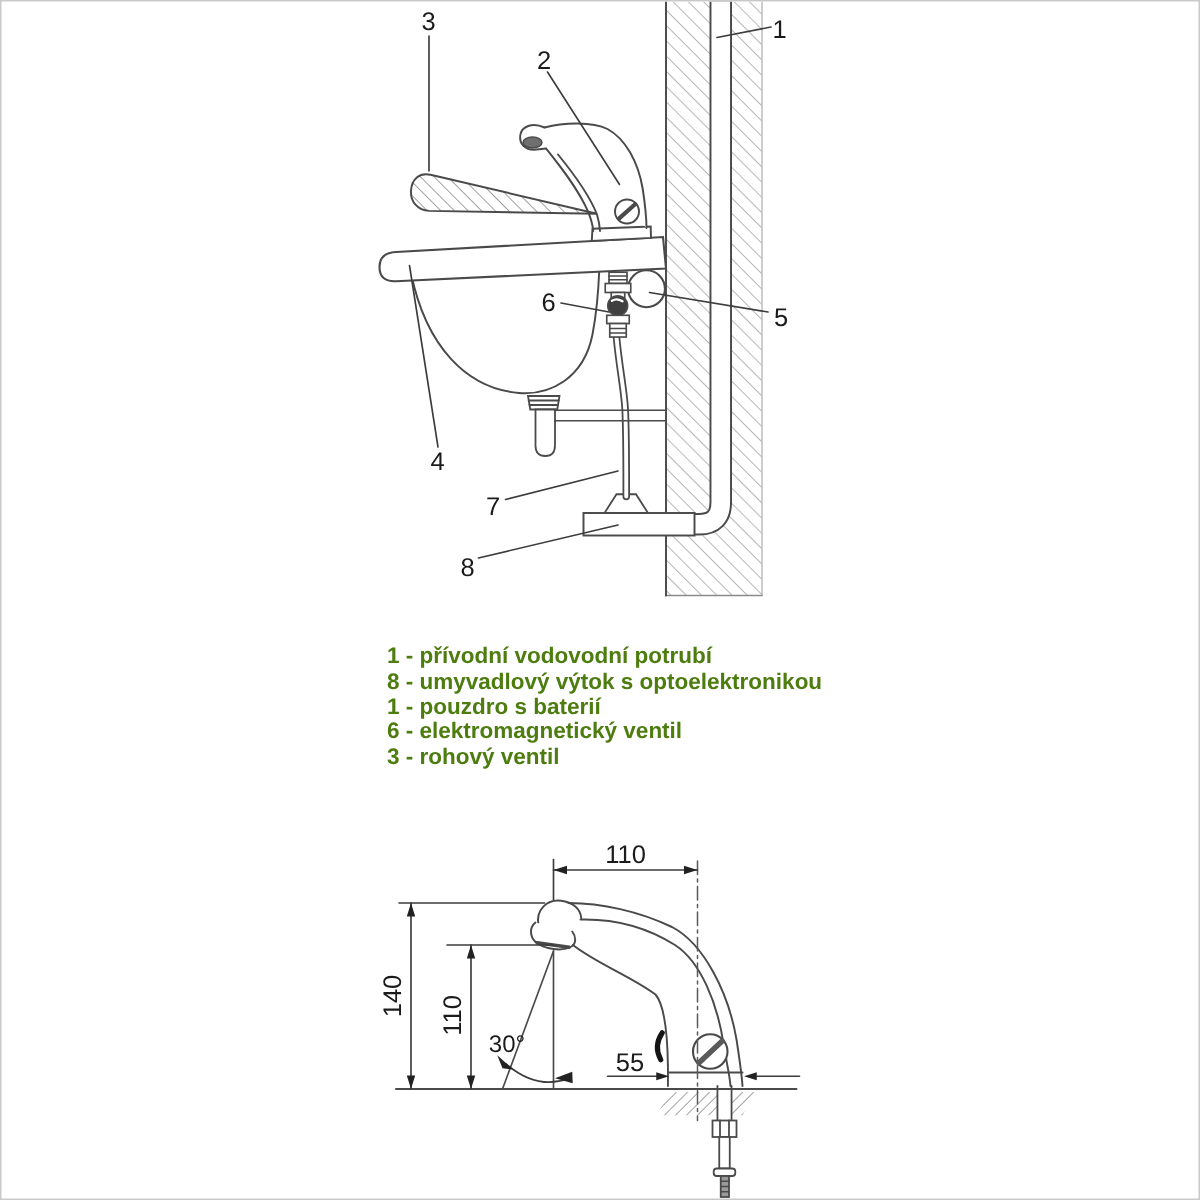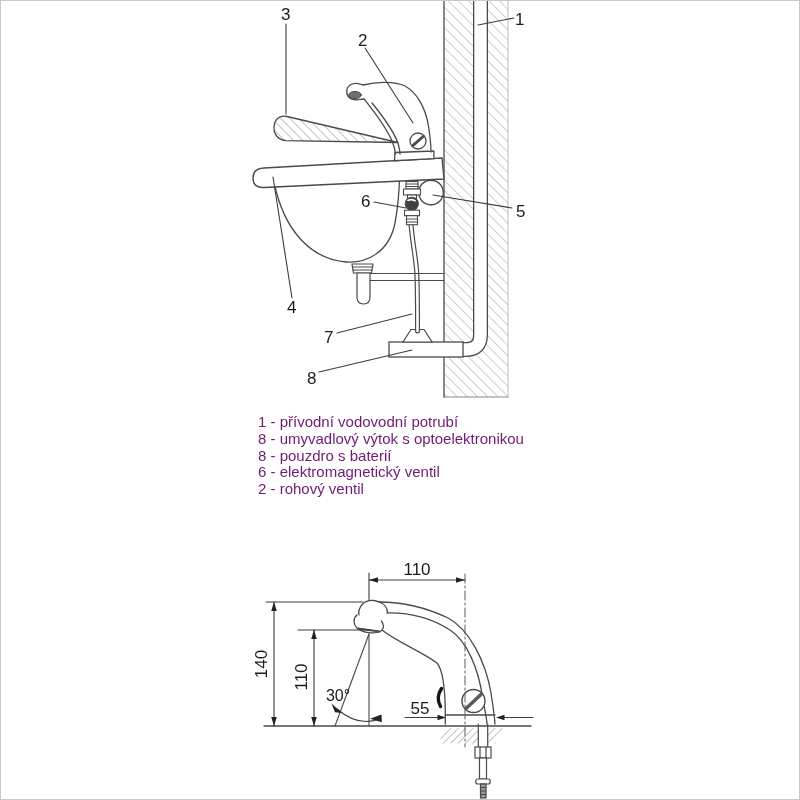--- a/index.html
+++ b/index.html
@@ -7,22 +7,22 @@
     position:relative;width:798px;height:798px;border:1px solid #c9c9c9;
     background:#fff;overflow:hidden;
     font-family:"Liberation Sans",sans-serif;
   }
   svg{position:absolute;left:0;top:0;}
   svg text{font-family:"Liberation Sans",sans-serif;fill:#1b1b1b;}
   .callout-num{font-size:17px;}
   .dim-num{font-size:17px;}
   .dim-angle{font-size:16px;}
   .legend{
-    position:absolute;left:257px;top:413px;
-    font-size:15px;font-weight:normal;color:#701a75;
+    position:absolute;left:257px;top:429px;
+    font-size:15px;font-weight:bold;color:#4d7c0f;
     line-height:16.8px;white-space:nowrap;letter-spacing:0px;
   }
 </style>
 </head>
 <body>
 
 <div class="page">
 
 <svg width="798" height="798" viewBox="0 0 798 798">
   <defs>
@@ -208,18 +208,18 @@
       <line x1="503" y1="716.5" x2="532" y2="716.5" fill="none"></line>
       <polygon points="495,716.5 503.5,713.8 503.5,719.2" stroke="none"></polygon>
       <text x="419" y="713" text-anchor="middle" class="dim-num" stroke="none">55</text>
     </g>
   </g>
 </svg>
 
 <div class="legend">
   <div>1 - přívodní vodovodní potrubí</div>
   <div>8 - umyvadlový výtok s optoelektronikou</div>
-  <div>8 - pouzdro s baterií</div>
+  <div>1 - pouzdro s baterií</div>
   <div>6 - elektromagnetický ventil</div>
-  <div>2 - rohový ventil</div>
+  <div>3 - rohový ventil</div>
 </div>
 
 </div>
 
 </body></html>

